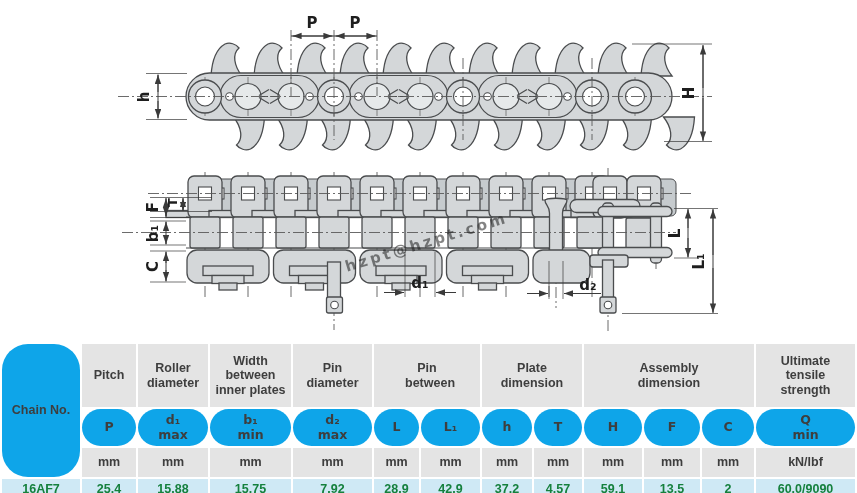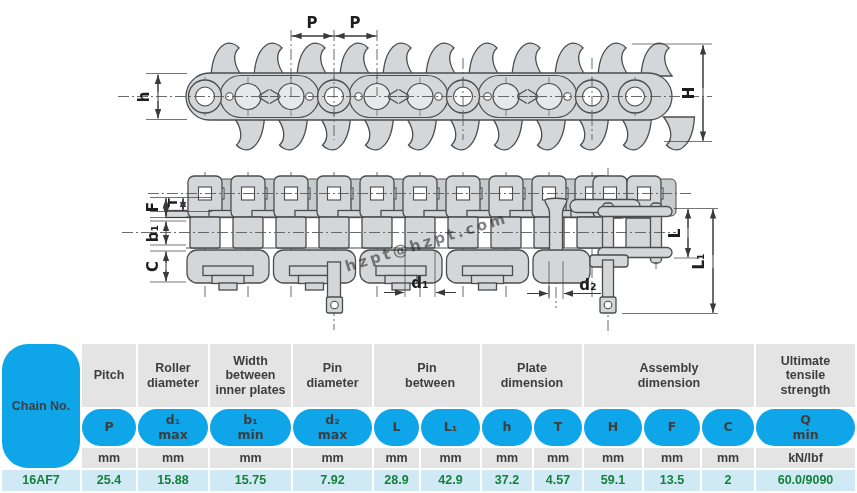--- a/index.html
+++ b/index.html
@@ -19,21 +19,21 @@
   .dwg text{font-family:"DejaVu Sans",sans-serif;font-weight:bold;fill:#1e1e1e;font-size:15px;}
   .dwg text.sm{font-size:13px;}
   .wm{font-size:40px;letter-spacing:3px;fill:#a6c8df;opacity:0.55;}
   
   table.spec{position:absolute;left:0;top:342px;width:857px;table-layout:fixed;
              border-collapse:separate;border-spacing:2px;color:#3e3e3e;}
   .spec th,.spec td{padding:0;margin:0;text-align:center;vertical-align:middle;
                     font-weight:bold;font-size:12.5px;line-height:1.16;}
   .r1 th{height:63px;}
   .r2 td{height:37px;}
-  .r3 td{height:20px;}
+  .r3 td{height:29px;}
   .r4 td{height:21px;}
   .gA{background:#e4e4e4;}
   .gB{background:#0ea5e9;border-radius:26px;}
   .blue{background:#cfe9f5;color:#15803d;font-size:13px;}
   .sym{font-family:"DejaVu Sans",sans-serif;font-size:13px;}
   .gw{margin:0 auto;}
 </style>
 </head>
 <body>
 

